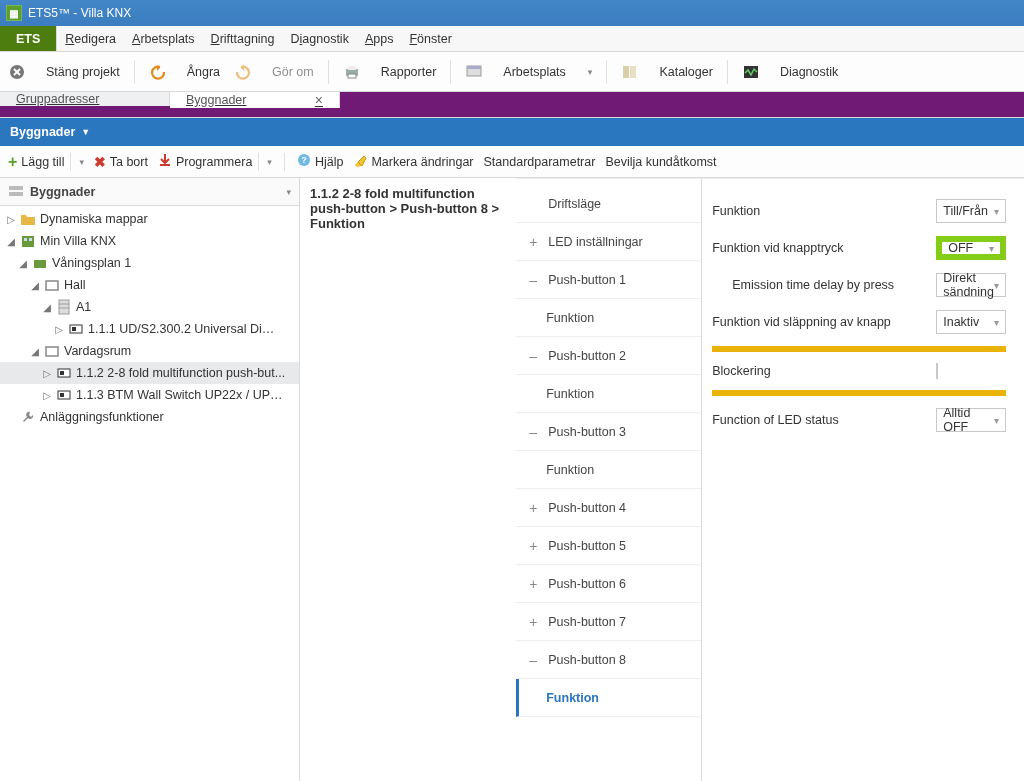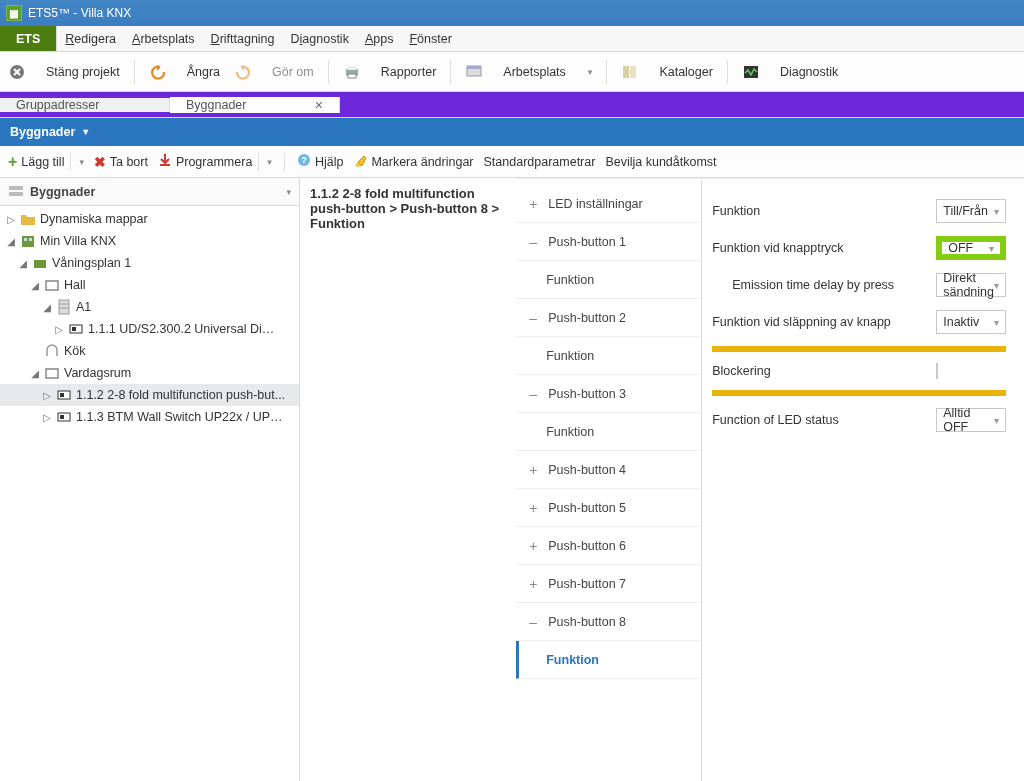--- a/index.html
+++ b/index.html
@@ -15,21 +15,21 @@
   .menubar .menuitem { padding:0 8px; display:flex; align-items:center; color:#333; cursor:default; }
   .menubar .menuitem u { text-decoration: underline; }
 
   
   .toolbar { height: 40px; background:#fdfdfd; border-bottom:1px solid #d9d9d9; display:flex; align-items:center; padding:0 8px; gap:14px; }
   .tbtn { display:flex; align-items:center; gap:20px; color:#333; cursor:default; }
   .ticon { width:18px; height:18px; display:inline-flex; align-items:center; justify-content:center; }
   .sep { width:1px; height:24px; background:#e0e0e0; }
 
   
-  .doctabs { height: 26px; background:#6d28d9; display:flex; align-items:center; border-bottom:1px solid #d9d9d9; }
+  .doctabs { height: 26px; background:#701a75; display:flex; align-items:flex-start; border-bottom:1px solid #d9d9d9;text-decoration:underline; }
   .doctab { padding:0 16px; display:flex; align-items:center; color:#555; border-right:1px solid #d9d9d9; gap:10px; background:#eef0f2; }
   .doctab.active { background:#fff; }
   .doctab .x { color:#666; font-size:14px; }
 
   
   .panelhdr { height:28px; background:#2a76bf; color:#fff; display:flex; align-items:center; padding:0 10px; font-weight:600; }
   .panelhdr .chev { margin-left:6px; font-size:9px; }
 
   
   .secbar { height:32px; background:#fdfdfd; border-bottom:1px solid #d9d9d9; display:flex; align-items:center; padding:0 8px; gap:10px; }
@@ -299,29 +299,20 @@
           <span class="tarrow">▷</span>
           <span class="ticon2">
             <svg width="14" height="14">
               <rect x="1" y="3" width="12" height="8" fill="#fff" stroke="#333"></rect>
               <rect x="3" y="5" width="4" height="4" fill="#333"></rect>
             </svg>
           </span>
           <span class="ellipsis" style="max-width:190px;display:inline-block">1.1.1 UD/S2.300.2 Universal Dim Ac...</span>
         </div>
       <div class="trow ind2">
-          <span class="tarrow"></span>
-          <span class="ticon2">
-            <svg width="16" height="14">
-              <path d="M3 12 V6 a3 3 0 0 1 10 0 V12" fill="none" stroke="#999" stroke-width="1.5"></path>
-            </svg>
-          </span>
-          <span>Kök</span>
-        </div>
-      <div class="trow ind2">
           <span class="tarrow">◢</span>
           <span class="ticon2">
             <svg width="16" height="16">
               <rect x="2" y="4" width="12" height="9" fill="none" stroke="#888" stroke-width="1.5"></rect>
             </svg>
           </span>
           <span>Vardagsrum</span>
         </div>
       <div class="trow ind3 sel ellipsis">
           <span class="tarrow">▷</span>
@@ -336,28 +327,40 @@
       <div class="trow ind3 ellipsis">
           <span class="tarrow">▷</span>
           <span class="ticon2">
             <svg width="14" height="14">
               <rect x="1" y="3" width="12" height="8" fill="#fff" stroke="#333"></rect>
               <rect x="3" y="5" width="4" height="4" fill="#333"></rect>
             </svg>
           </span>
           <span class="ellipsis" style="max-width:210px;display:inline-block">1.1.3 BTM Wall Switch UP22x / UP24x...</span>
         </div>
+      <div class="trow ind0">
+          <span class="tarrow"></span>
+          <span class="ticon2 g-gray">
+            <svg width="16" height="16">
+              <path d="M10 3 a3 3 0 0 0-3 5 L3 12 l1 1 4-4 a3 3 0 0 0 5-3 l-2 2-2-2z" fill="#888"></path>
+            </svg>
+          </span>
+          <span>Anläggningsfunktioner</span>
+        </div>
     </div>
   </div>
 
   <div style="flex:1;display:flex;flex-direction:row">
     <div class="bc">1.1.2 2-8 fold multifunction push-button &gt; Push-button 8 &gt; Funktion</div>
     <div style="flex:1;display:flex;border-top:1px solid #eee">
 
       <div class="navlist">
+        <div class="nitem plain">
+            <span>Driftsläge</span>
+          </div>
         <div class="nitem">
             <span class="nexp">+</span>
             <span>LED inställningar</span>
           </div>
         <div class="nitem">
             <span class="nexp">–</span>
             <span>Push-button 1</span>
           </div>
         <div class="nitem sub">
             <span>Funktion</span>

